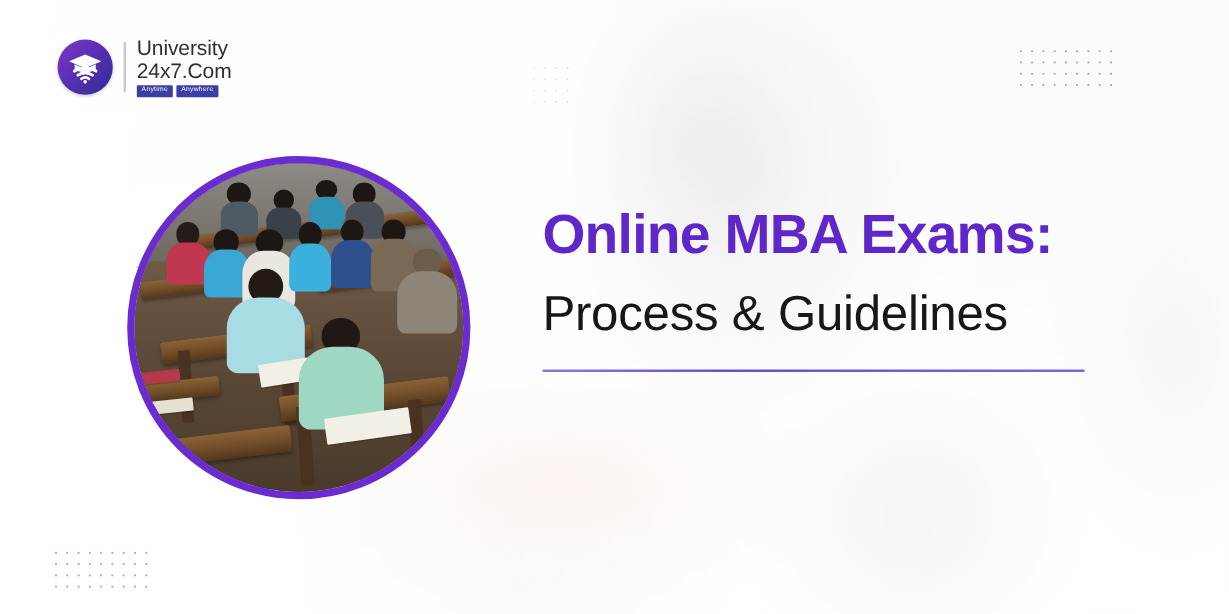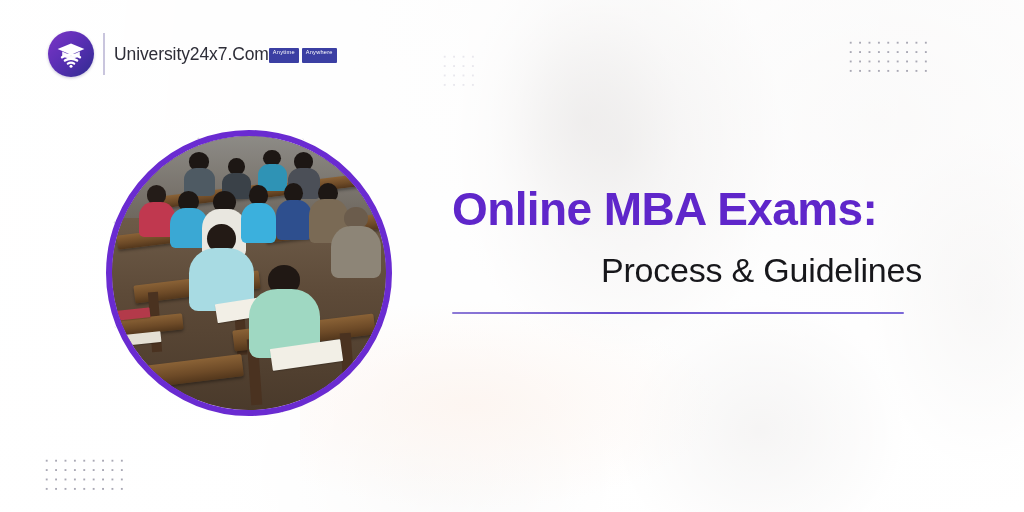--- a/index.html
+++ b/index.html
@@ -103,21 +103,21 @@
   .logo-badge svg { display: block; }
 
   .logo-divider {
     width: 2px;
     height: 42px;
     background: #c9c5dd;
     flex: 0 0 auto;
   }
   .logo-text {
     display: flex;
-    flex-direction: row;
+    flex-direction: column;
     justify-content: space-between;
     line-height: 1.06;
   }
   .logo-line {
     font-size: 17.5px;
     color: #2e2e38;
     letter-spacing: -0.1px;
     font-weight: 400;
   }
   .logo-tagline {
@@ -193,41 +193,40 @@
   .paper {
     position: absolute;
     background: #f2efe6;
     border-radius: 1px;
     box-shadow: 0 1px 1px rgba(0,0,0,0.2);
   }
 
   
   .copy {
     position: absolute;
-    left: 452px; top: 186px;
+    left: 452px; top: 172px;
     width: 470px;
   }
   .headline {
     font-size: 46px;
     font-weight: 700;
     color: #5f26ca;
     letter-spacing: -0.6px;
     line-height: 1.0;
     margin: 0 0 14px 0;
     white-space: nowrap;
   }
   .subline {
-    font-size: 34px;
+    font-size: 41px;
     font-weight: 400;
     color: #17171b;
     letter-spacing: -0.2px;
     line-height: 1.42;
     margin: 0;
     white-space: nowrap;
-    text-align: right;
   }
   .rule {
     margin-top: 18px;
     width: 452px;
     height: 1.6px;
     background: linear-gradient(90deg, #8d7ad6 0%, #6a4fd0 35%, #7b68d8 100%);
     border-radius: 1px;
   }
 </style>
 </head>

